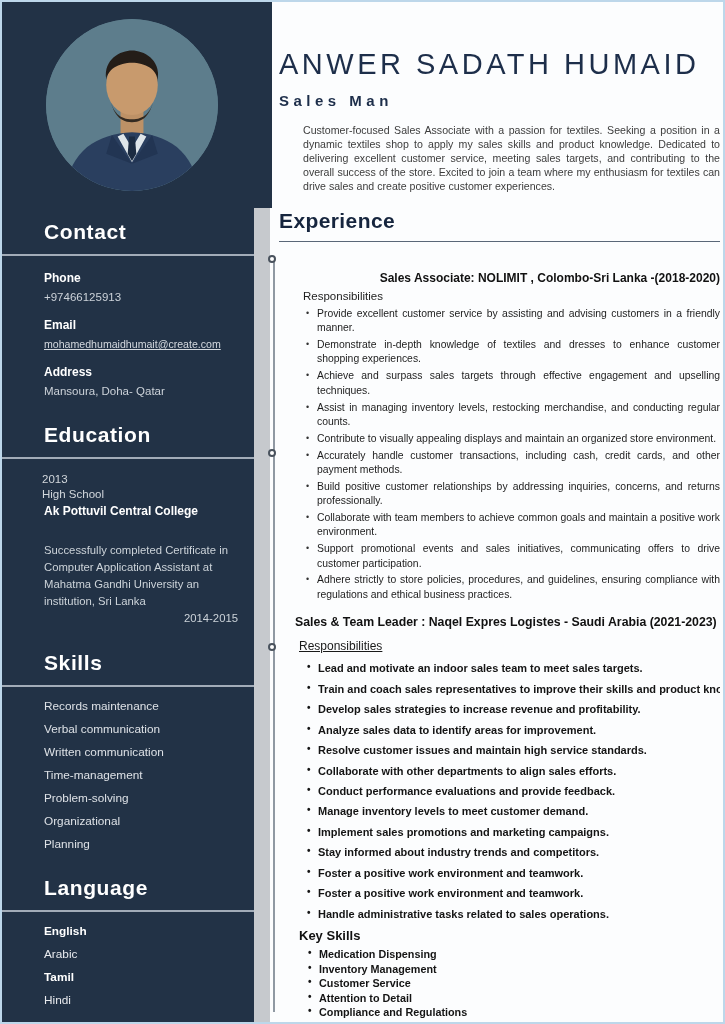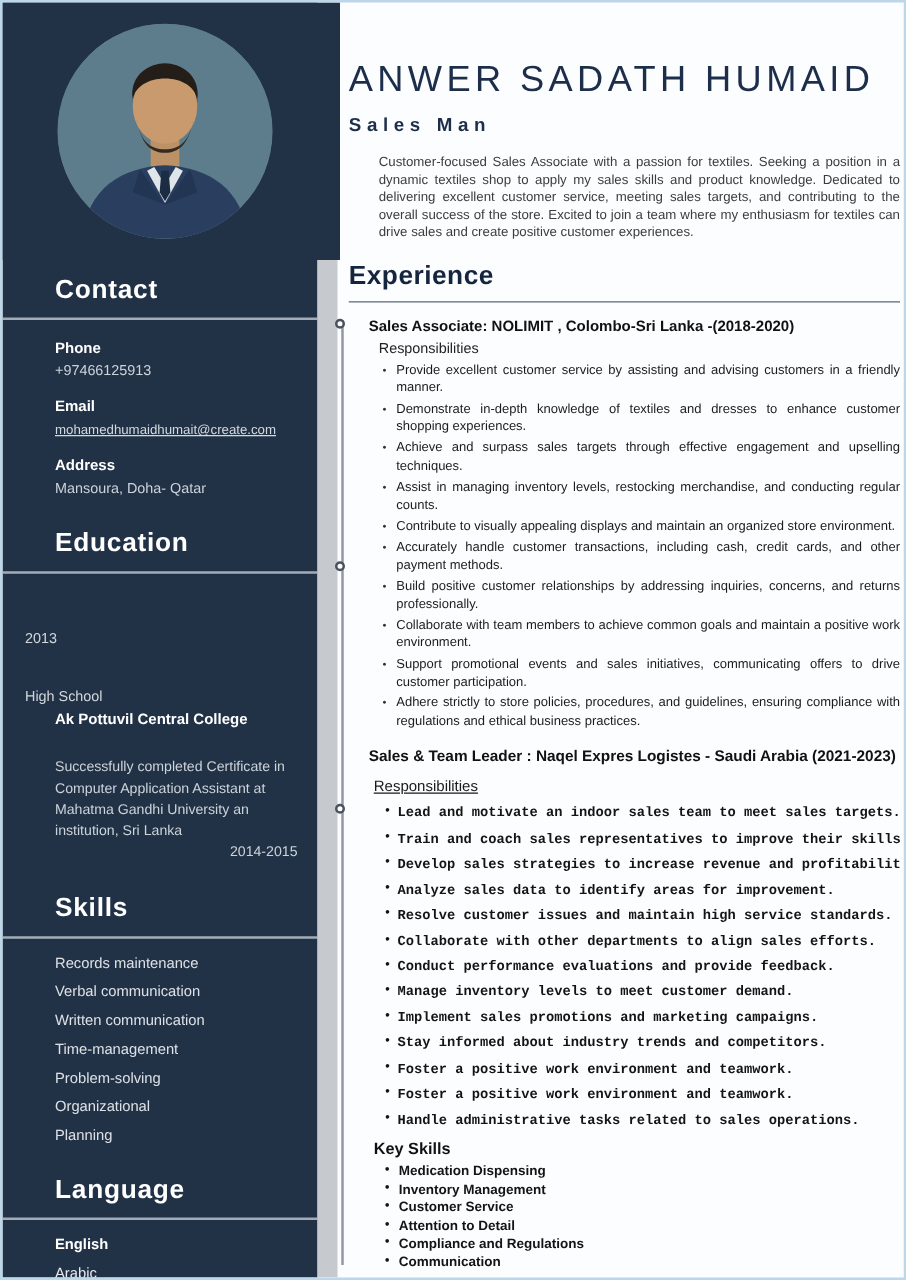--- a/index.html
+++ b/index.html
@@ -52,21 +52,21 @@
     color: #ffffff; font-weight: bold; font-size: 12px;
   }
   .val {
     padding: 6px 14px 0 42px;
     color: #ccd2d9; font-size: 11.5px;
   }
   .val a, .email-link {
     color: #d4d9df; text-decoration: underline; font-size: 10.6px;
     cursor: pointer;
   }
-  .edu-line { padding: 3px 14px 0 18px; color:#d2d7dc; font-size: 11.5px; margin-top: 32px; }
+  .edu-line { padding: 3px 14px 0 40px; color:#d2d7dc; font-size: 11.5px; }
   .edu-line.first { padding-top: 14px; }
   .edu-college { padding: 4px 14px 0 42px; color:#ffffff; font-weight:bold; font-size: 12px; }
   .edu-cert { padding: 24px 16px 0 42px; color:#ccd3d9; font-size: 11.3px; line-height: 17px; }
   .edu-years { padding: 0 16px 0 42px; color:#ccd3d9; font-size: 11.3px; line-height: 17px; text-align: right; }
 
   ul.side-list { list-style:none; margin: 8px 0 10px 0; padding: 0 10px 0 42px; }
   ul.side-list li { color:#dde1e6; font-size: 11.8px; line-height: 23px; }
   .lang-item { padding: 0 10px 0 42px; color:#e8eaee; font-size: 11.8px; line-height: 23px; }
   .lang-item.bold { font-weight: bold; color:#ffffff; }
   .lang-wrap { margin-top: 8px; }
@@ -94,33 +94,33 @@
     margin-left: 24px;
   }
   .exp-h {
     margin: 15px 0 0 0;
     font-size: 21px; font-weight: bold;
     color: #16253e; letter-spacing: .4px;
   }
   .exp-rule { height: 1px; background: #5a6778; margin-top: 8px; }
 
   .job { padding-left: 16px; }
-  .job1-title { margin-top: 12px; font-size: 12px; font-weight: bold; color:#111; }
+  .job1-title { margin-top: 29px; font-size: 12px; font-weight: bold; color:#111;text-align:right; }
   .resp1 { margin-top: 5px; padding-left: 8px; font-size: 11.5px; color:#222; }
   ul.bullets1 { list-style:none; margin: 5px 0 0 0; padding: 0 0 0 10px; }
   ul.bullets1 li {
     position: relative; padding-left: 12px;
     font-size: 10.4px; line-height: 1.38; color:#1c1c1c;
     text-align: justify; margin-bottom: 2.5px;
   }
   ul.bullets1 li::before { content:"•"; position:absolute; left:1px; top:0; font-size:9px; color:#333; }
 
   .job2-title { margin-top: 13px; font-size: 12.3px; font-weight: bold; color:#111; }
   .resp2 { margin-top: 10px; padding-left: 4px; font-size: 12px; color:#1a1a1a; text-decoration: underline; }
-  ul.bullets2 { list-style:none; margin: 9px 0 0 0; padding: 0 0 0 10px; font-family: Liberation Mono, monospace; }
+  ul.bullets2 { list-style:none; margin: 9px 0 0 0; padding: 0 0 0 10px; }
   ul.bullets2 li {
     position: relative; padding-left: 13px;
     font-size: 11px; font-weight: bold; line-height: 1.18; color:#141414;
     margin-bottom: 7.5px;
     white-space: nowrap; overflow: hidden;
   }
   ul.bullets2 li::before { content:"•"; position:absolute; left:2px; top:-1px; font-size:10px; }
 
   .keyskills-h { margin-top: 2px; padding-left: 4px; font-size: 13px; font-weight: bold; color:#111; }
   ul.bullets3 { list-style:none; margin: 5px 0 0 0; padding: 0 0 0 12px; }

